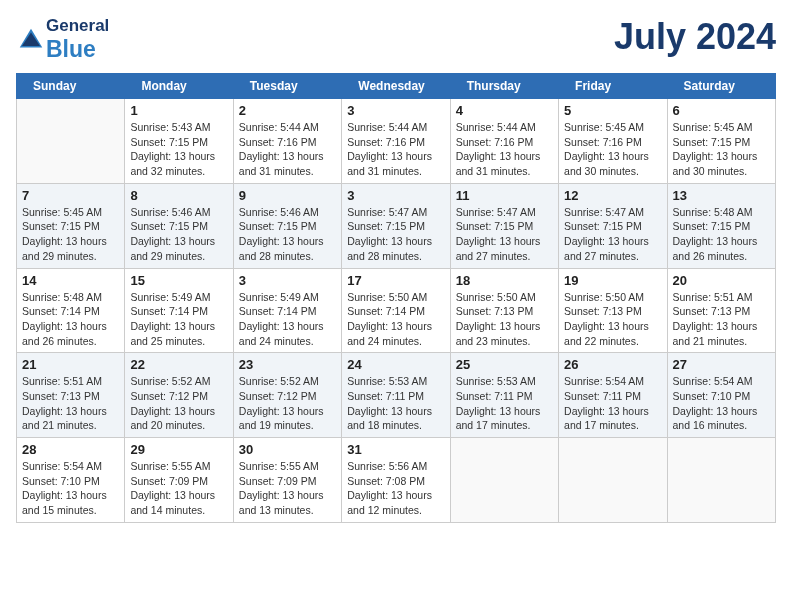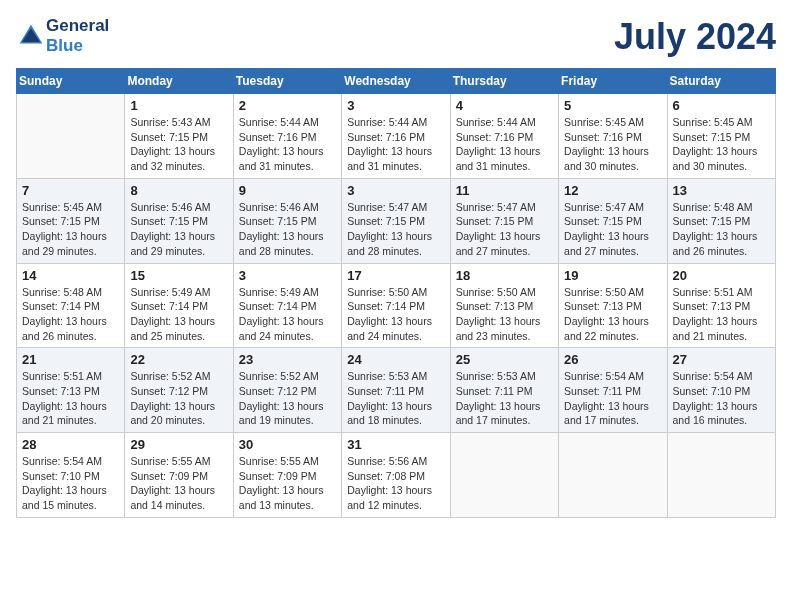--- a/index.html
+++ b/index.html
@@ -37,21 +37,21 @@
       color: #333;
     }
     .calendar {
       width: 100%;
       border-collapse: collapse;
       font-size: 11px;
     }
     .calendar th {
       background: #2e6db4;
       color: #fff;
-      padding: 5px 2px;
+      padding: 5px 16px;
       text-align: left;
       font-size: 12px;
       font-weight: bold;
       border: 1px solid #2e6db4;
     }
     .calendar td {
       border: 1px solid #ccc;
       vertical-align: top;
       padding: 4px 5px;
       width: 108px;
@@ -80,21 +80,21 @@
 <body>
 
 <div class="header">
   <div class="logo">
     <svg class="logo-icon" viewBox="0 0 40 40" xmlns="http://www.w3.org/2000/svg">
       <polygon points="20,5 35,30 5,30" fill="#2e7ec2"></polygon>
       <polygon points="20,10 32,28 8,28" fill="#1a3a6b"></polygon>
     </svg>
     <div>
       <div style="font-size:17px;font-weight:bold;color:#1a3a6b;">General</div>
-      <div style="font-size:17px;font-weight:bold;color:#2e7ec2;">Blue</div>
+      <div style="font-size:23px;font-weight:bold;color:#2e7ec2;">Blue</div>
     </div>
   </div>
   <div class="title-block">
     <div class="month-year">July 2024</div>
   </div>
 </div>
 
 <table class="calendar">
   <thead>
     <tr>

